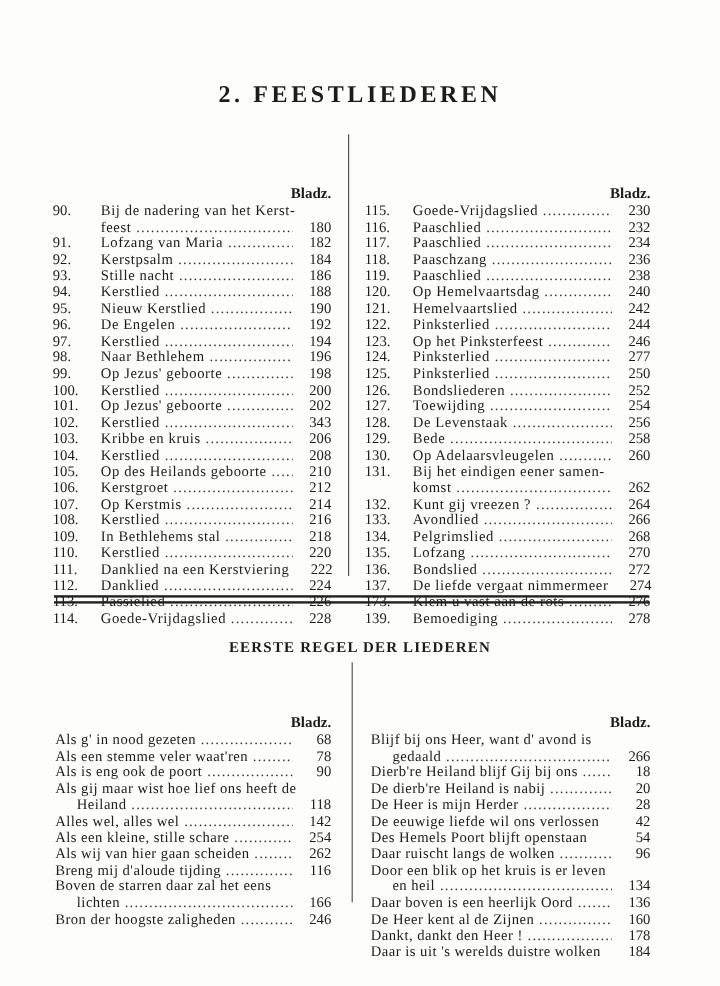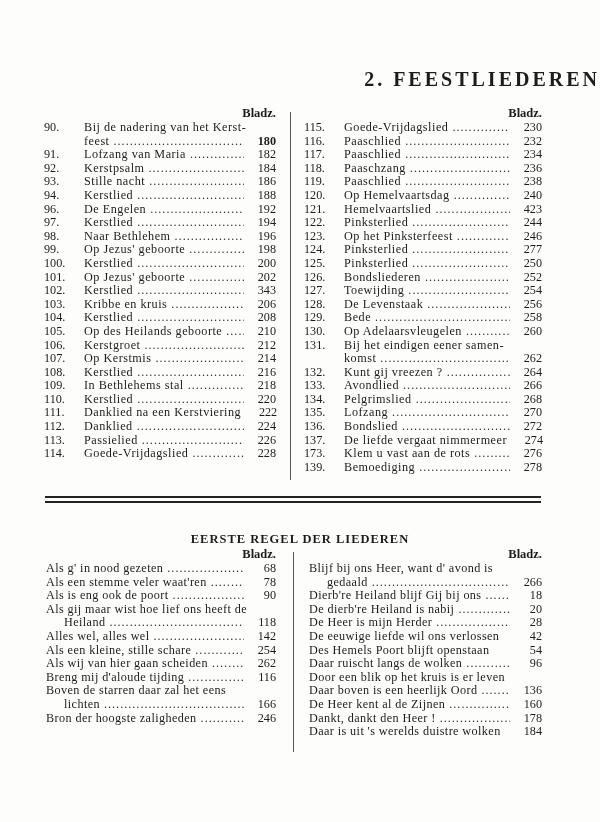--- a/index.html
+++ b/index.html
@@ -5,39 +5,39 @@
   html, body { margin: 0; padding: 0; }
   body {
     width: 600px; height: 822px; overflow: hidden;
     background: #fdfdfb;
     font-family: "Liberation Serif", "DejaVu Serif", serif;
     color: #1c1c1c;
     position: relative;
   }
   .title {
     position: absolute; left: 0; right: 0; top: 68px;
-    text-align: right; font-weight: bold; font-size: 20px;
+    text-align: center; font-weight: bold; font-size: 20px;
     letter-spacing: 3px;
   }
   .col {
-    position: absolute; font-size: 12.2px; line-height: 13.6px;
+    position: absolute; font-size: 12.2px; line-height: 13.6px; margin-top: 48px;
   }
   .col-head {
     text-align: right; font-weight: bold; font-size: 12.5px; height: 14px;
   }
   .row { display: flex; align-items: baseline; white-space: nowrap; }
   .num { width: 32px; flex: none; text-align: left; padding-right: 8px; }
   .text { flex: none; letter-spacing: 0.5px; }
   .dots {
     flex: 1 1 auto; overflow: hidden; margin: 0 4px;
     letter-spacing: 1px; color: #333;
   }
   .dots::before { content: "........................................................................................................"; }
   .page { width: 28px; flex: none; text-align: right; }
-  .page.bold { font-weight: bold; }
+  .page.bold { font-weight: normal; }
   .cont { padding-left: 40px; }
   .fr .cont { padding-left: 18px; }
   .fr .text { letter-spacing: 0.4px; }
   .vdiv {
     position: absolute; width: 1px; background: #555;
   }
   .hrule {
     position: absolute; left: 45px; width: 496px; height: 2px; background: #222;
   }
   .subtitle {
@@ -80,20 +80,26 @@
         <span class="dots"></span>
         <span class="page">186</span>
       </div>
       <div class="row">
         <span class="num">94.</span>
         <span class="text">Kerstlied</span>
         <span class="dots"></span>
         <span class="page">188</span>
       </div>
       <div class="row">
+        <span class="num">95.</span>
+        <span class="text">Nieuw Kerstlied</span>
+        <span class="dots"></span>
+        <span class="page">190</span>
+      </div>
+      <div class="row">
         <span class="num">96.</span>
         <span class="text">De Engelen</span>
         <span class="dots"></span>
         <span class="page">192</span>
       </div>
       <div class="row">
         <span class="num">97.</span>
         <span class="text">Kerstlied</span>
         <span class="dots"></span>
         <span class="page">194</span>
@@ -241,21 +247,21 @@
       <div class="row">
         <span class="num">120.</span>
         <span class="text">Op Hemelvaartsdag</span>
         <span class="dots"></span>
         <span class="page">240</span>
       </div>
       <div class="row">
         <span class="num">121.</span>
         <span class="text">Hemelvaartslied</span>
         <span class="dots"></span>
-        <span class="page">423</span>
+        <span class="page">242</span>
       </div>
       <div class="row">
         <span class="num">122.</span>
         <span class="text">Pinksterlied</span>
         <span class="dots"></span>
         <span class="page">244</span>
       </div>
       <div class="row">
         <span class="num">123.</span>
         <span class="text">Op het Pinksterfeest</span>
@@ -470,20 +476,25 @@
         <span class="page">54</span>
       </div>
       <div class="row">
         <span class="text">Daar ruischt langs de wolken</span>
         <span class="dots"></span>
         <span class="page">96</span>
       </div>
       <div class="row">
         <span class="text">Door een blik op het kruis is er leven</span>
       </div>
+      <div class="row cont">
+        <span class="text">en heil</span>
+        <span class="dots"></span>
+        <span class="page">134</span>
+      </div>
       <div class="row">
         <span class="text">Daar boven is een heerlijk Oord</span>
         <span class="dots"></span>
         <span class="page">136</span>
       </div>
       <div class="row">
         <span class="text">De Heer kent al de Zijnen</span>
         <span class="dots"></span>
         <span class="page">160</span>
       </div>

